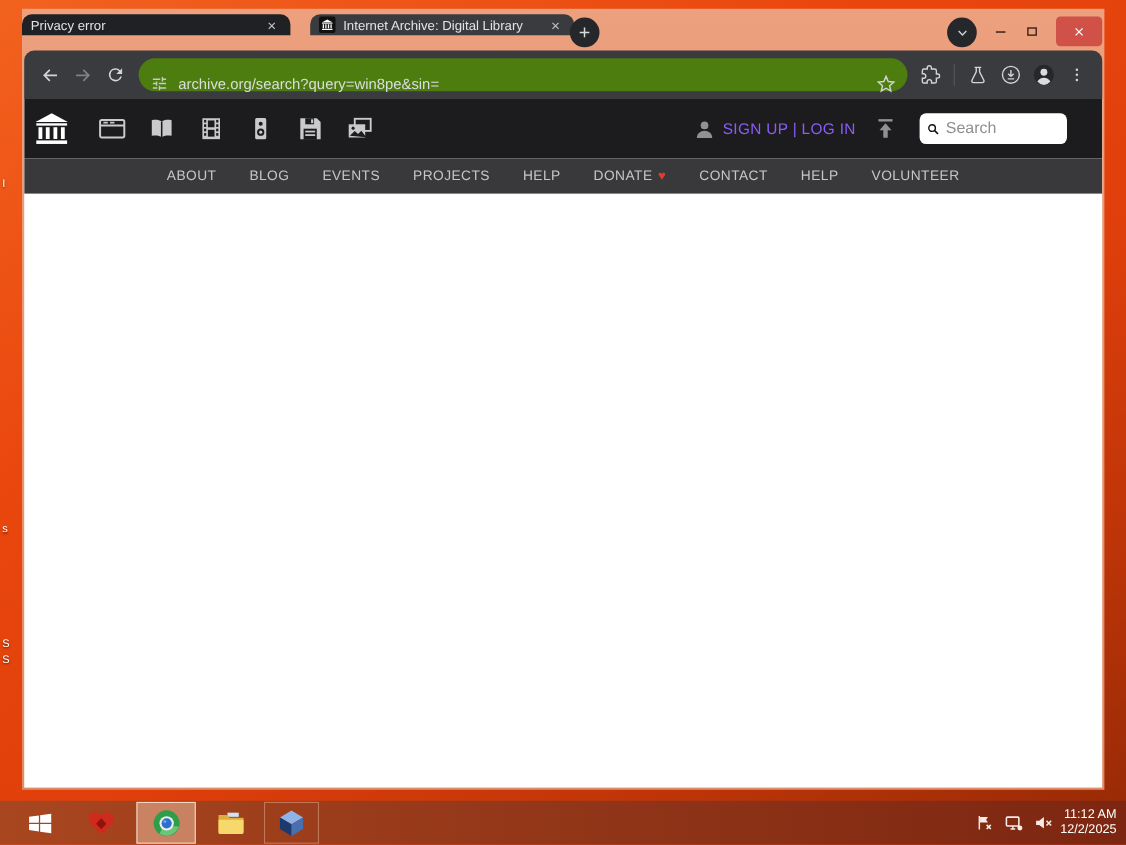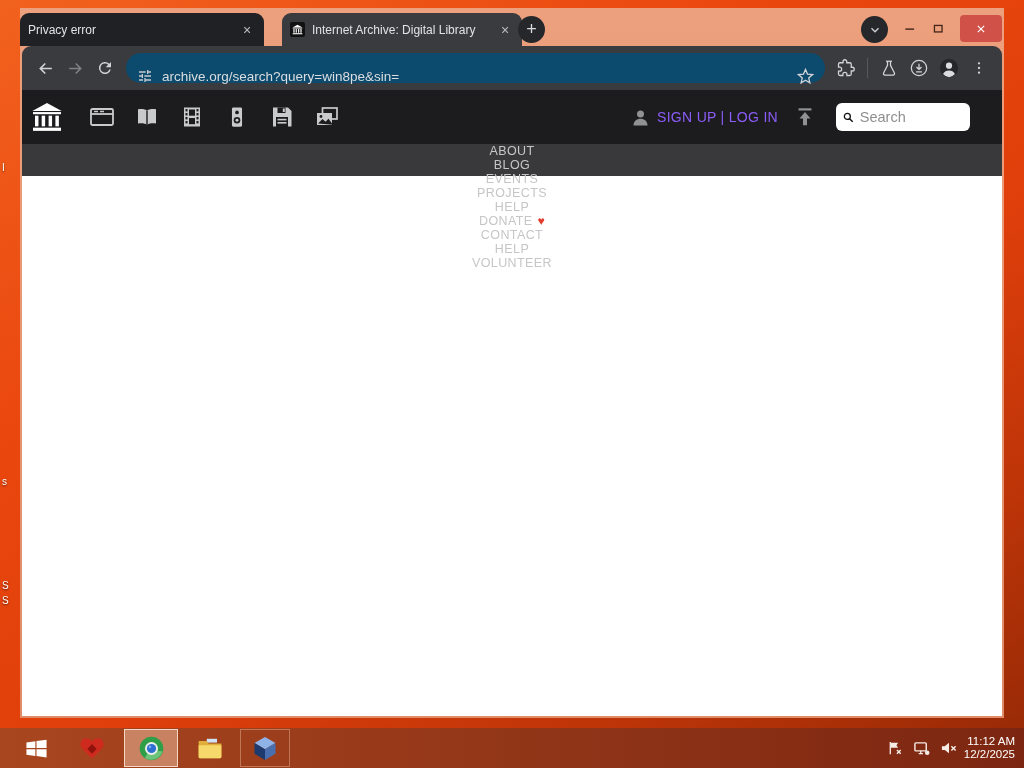--- a/index.html
+++ b/index.html
@@ -20,61 +20,61 @@
   #chromium-task{width:54px;margin-left:12px;background:rgba(255,222,195,.42);border:1px solid rgba(255,238,220,.8);}
   #explorer-task{width:44px;margin-left:10px;}
   #vbox-task{width:50px;margin-left:8px;border:1px solid rgba(255,225,200,.35);}
   #tray{margin-left:auto;display:flex;align-items:center;gap:9px;color:#f6ece6;}
   #clock{margin:0 9px 0 6px;color:#fff;font-size:11.5px;line-height:13px;text-align:right;}
 
   
   #browser{position:absolute;left:20px;top:8px;width:984px;height:710px;z-index:3;
     background:linear-gradient(180deg,#eda07d,#e08c68);}
   #tabstrip{position:relative;height:38px;}
-  .tab{position:absolute;top:5px;height:33px;border-radius:9px 9px 0 0;display:flex;align-items:center;padding:0 8px;}
+  .tab{position:absolute;top:5px;height:19px;border-radius:9px 9px 0 0;display:flex;align-items:center;padding:0 8px;}
   #tab-1{left:0;width:244px;background:#202125;}
   #tab-2{left:262px;width:240px;background:#3a3b3f;}
   .tab-title{flex:1;font-size:12px;color:#e0e2e5;white-space:nowrap;overflow:hidden;}
   .tab-close{width:18px;text-align:center;color:#b9bfc5;font-size:14px;line-height:18px;border-radius:50%;}
   .favicon{width:15px;height:15px;margin-right:7px;color:#fff;background:#111;border-radius:2px;display:flex;align-items:center;justify-content:center;flex:0 0 auto;}
   #newtab-btn{position:absolute;left:498px;top:8px;width:27px;height:27px;border-radius:50%;background:#26272b;
     color:#d7d9dc;font-size:18px;display:flex;align-items:center;justify-content:center;}
   #tabsearch-btn{position:absolute;right:116px;top:8px;width:27px;height:27px;border-radius:50%;background:#26272b;color:#cfd2d6;
     display:flex;align-items:center;justify-content:center;}
   .winctl{position:absolute;top:9px;width:24px;height:24px;display:flex;align-items:center;justify-content:center;color:#40251a;}
   #min-btn{right:82px;} #max-btn{right:54px;}
   #close-btn{position:absolute;right:2px;top:7px;width:42px;height:27px;background:#d05148;border-radius:4px;
     display:flex;align-items:center;justify-content:center;}
 
   #toolbar{position:absolute;left:2px;right:2px;top:38px;height:44px;background:#3a3b3f;border-radius:9px 9px 0 0;
     display:flex;align-items:center;padding:0 8px;}
   .tool-btn{width:30px;height:30px;display:flex;align-items:center;justify-content:center;color:#d2d4d7;flex:0 0 auto;}
   .disabled{color:#7e8185;}
-  #urlbar{flex:1;height:30px;background:#0c4a6e;border-radius:15px;margin:0 6px;display:flex;align-items:center;padding:16px 5px 0 11px;}
+  #urlbar{flex:1;height:30px;background:#4d7c0f;border-radius:15px;margin:0 6px;display:flex;align-items:center;padding:16px 5px 0 11px;}
   #url-text{flex:1;margin-left:9px;font-size:13.5px;color:#dbdddf;white-space:nowrap;overflow:hidden;}
   #divider{width:1px;height:20px;background:#56585c;margin:0 6px;flex:0 0 auto;}
 
   
   #page{position:absolute;left:2px;right:2px;top:82px;height:626px;background:#fff;overflow:hidden;}
   #ia-header{position:absolute;left:0;right:0;top:0;height:54px;background:#1c1c1e;display:flex;align-items:center;padding:0 12px 0 8px;}
   #ia-logo{color:#fff;display:flex;align-items:center;}
   #ia-wordmark{margin-left:9px;font-family:"Liberation Serif",serif;font-weight:700;font-size:16px;
     letter-spacing:3.5px;line-height:14.5px;color:#fff;}
   #media-icons{display:flex;gap:17px;margin-left:24px;color:#c9cacb;}
   .media-icon{width:28px;height:26px;display:flex;align-items:center;justify-content:center;}
   #ia-right{margin-left:auto;display:flex;align-items:center;}
   #person{color:#8f9193;}
   #auth-link{font-size:14px;color:#8b5cf6;margin:0 16px 0 6px;letter-spacing:.3px;white-space:nowrap;}
   #upload{color:#8f9193;margin-right:20px;}
   #searchbox{width:134px;height:28px;background:#fff;border-radius:6px;display:flex;align-items:center;padding:0 6px;margin-right:20px;}
   #searchbox input{border:0;outline:0;background:transparent;width:100%;margin-left:5px;font-size:14.5px;color:#333;
     font-family:"Liberation Sans",sans-serif;}
   #searchbox input::placeholder{color:#8f8f8f;}
 
-  #ia-nav{position:absolute;left:0;right:0;top:54px;height:32px;background:#39393c;display:flex;align-items:center;flex-direction:column;}
+  #ia-nav{position:absolute;left:0;right:0;top:54px;height:32px;background:#39393c;display:flex;align-items:center;justify-content:center;}
   .nav-link{font-size:12.5px;color:#c6c6c8;letter-spacing:.4px;padding:0 15px;display:flex;align-items:center;gap:5px;white-space:nowrap;}
   .heart{color:#e23b2e;font-size:12px;line-height:1;}
 
   svg{display:block;}
 </style>
 </head>
 <body>
 
 <div id="desktop">
   <span class="frag" style="top:162px">I</span>

